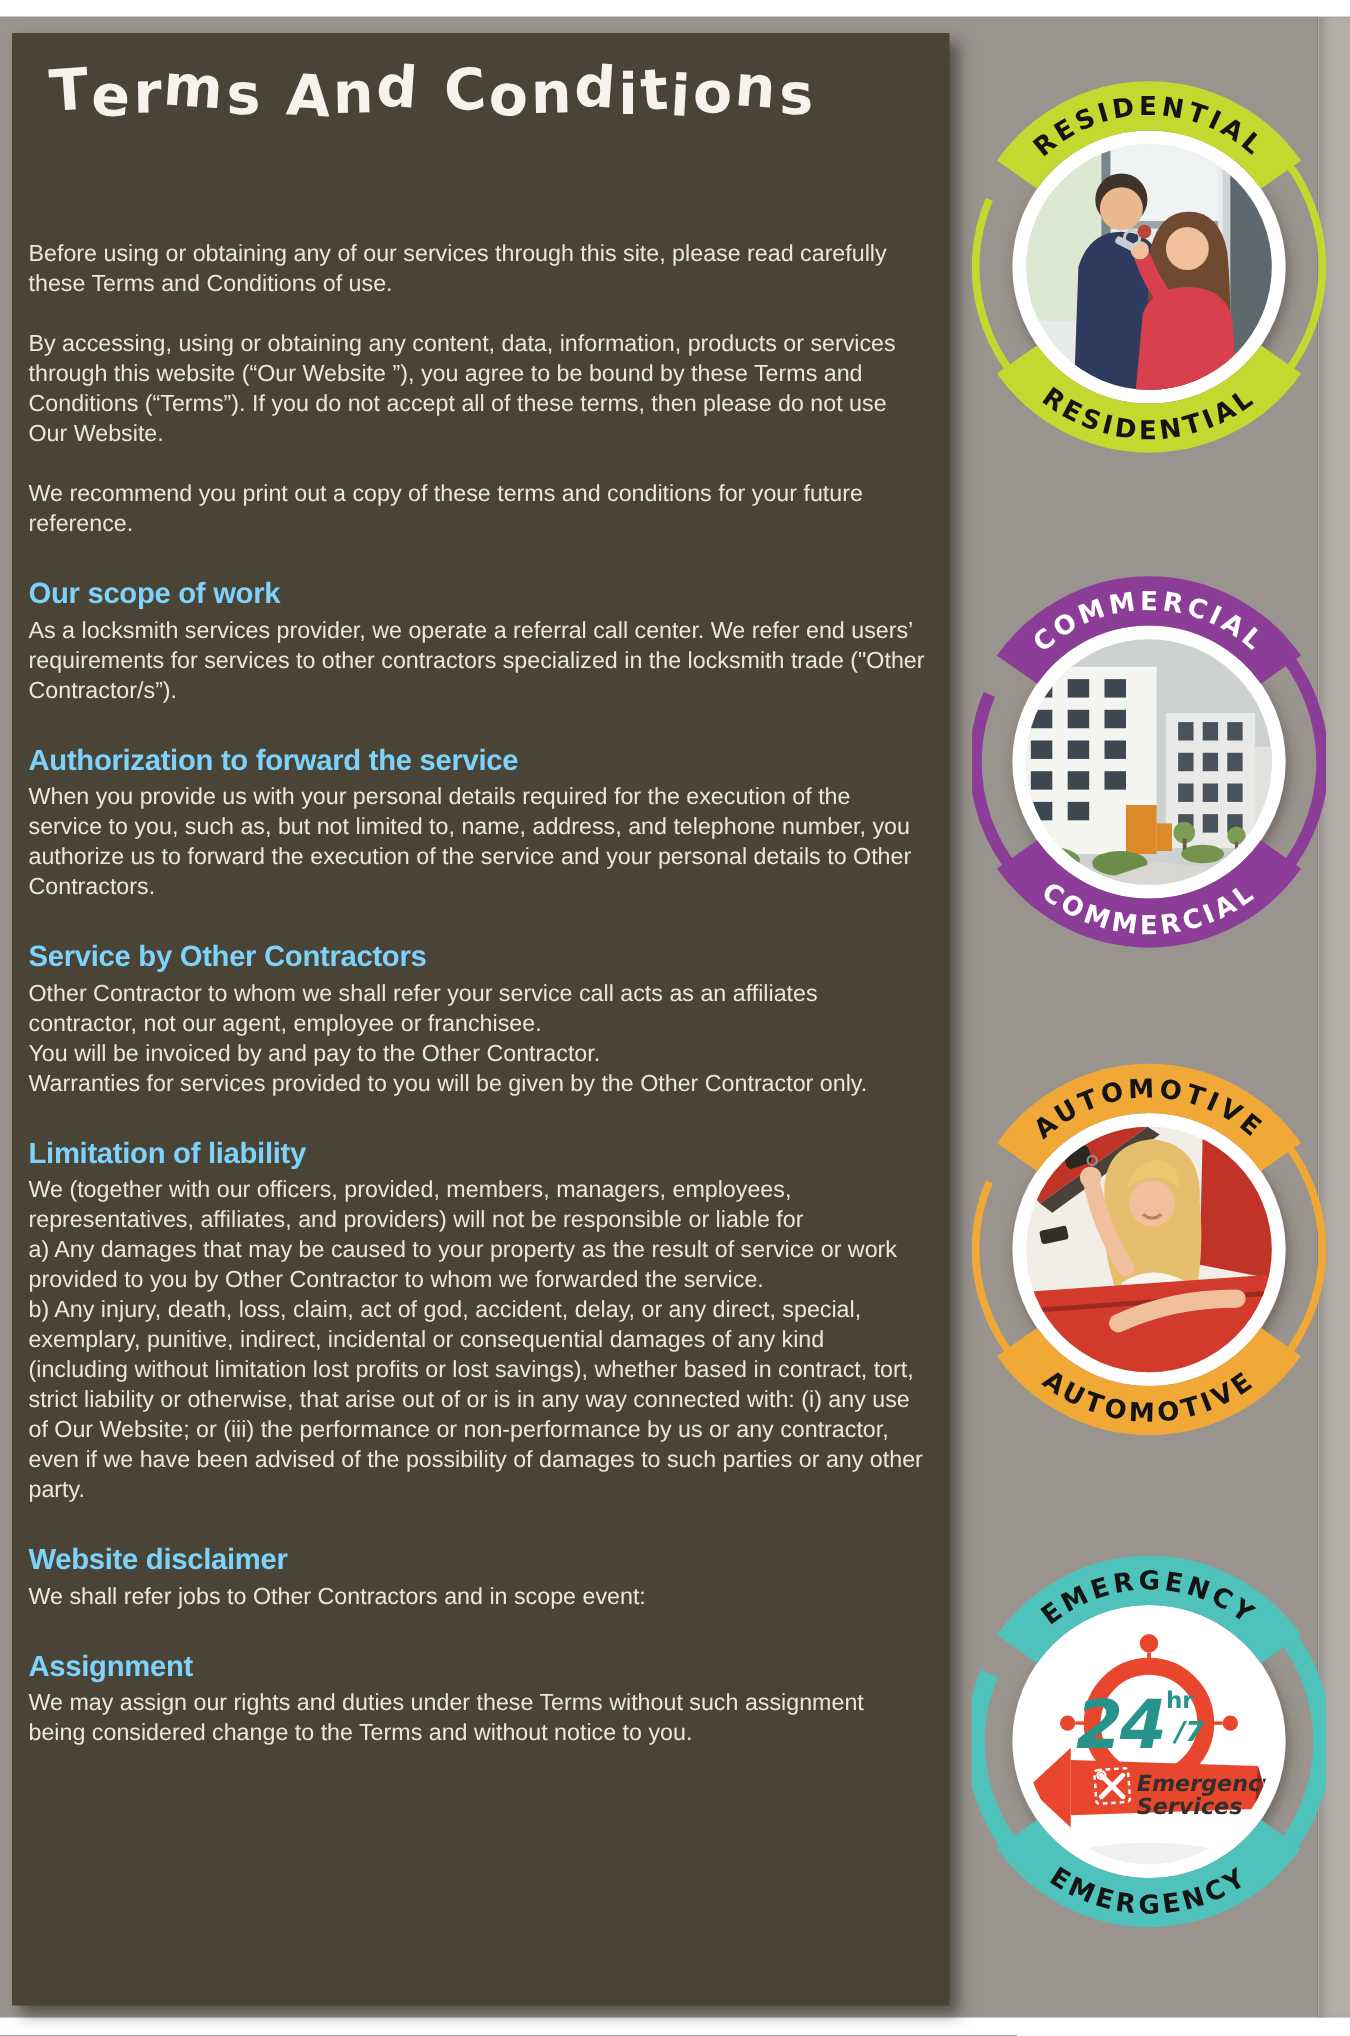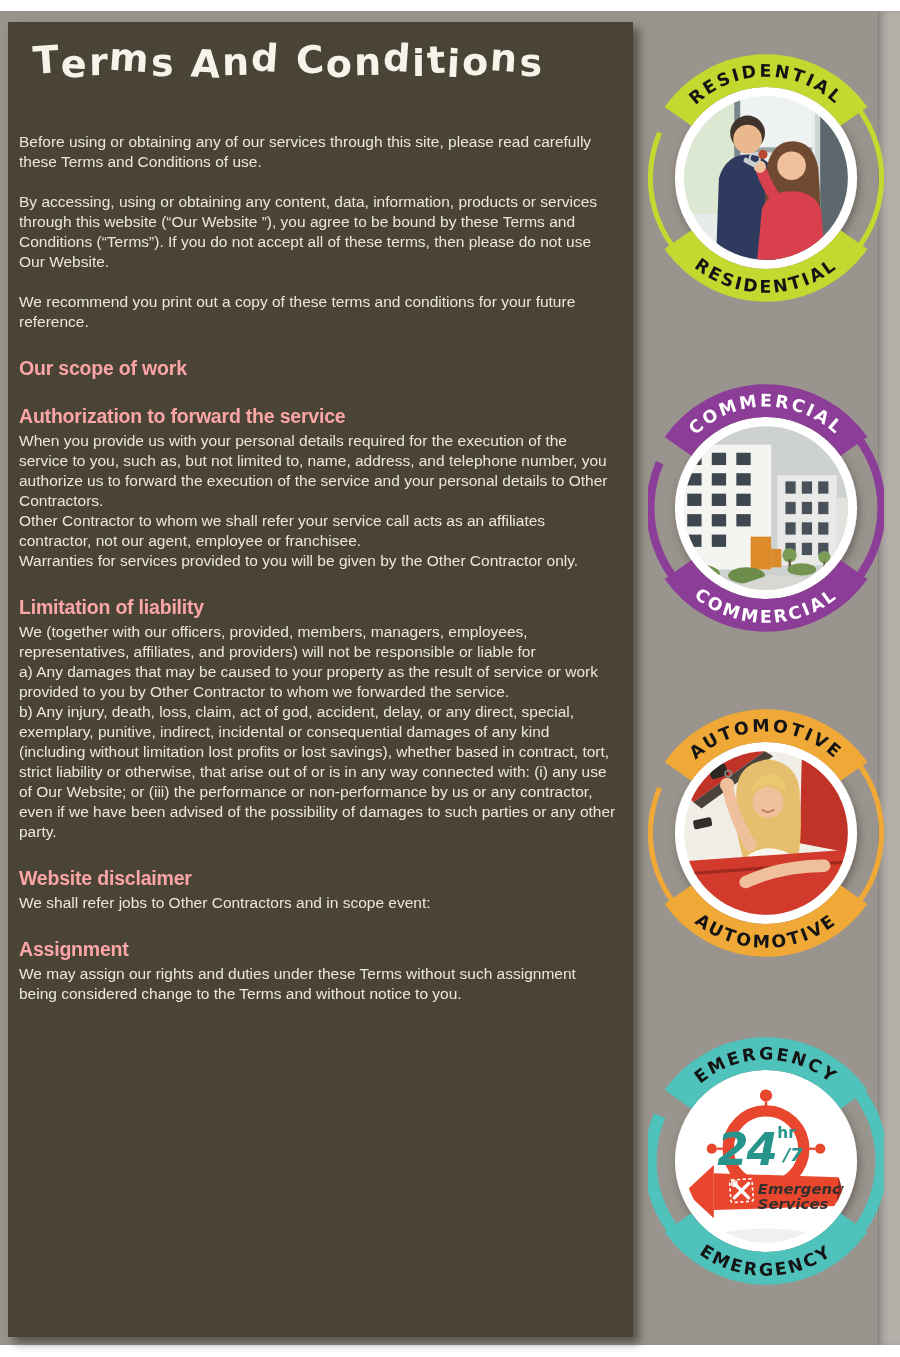--- a/index.html
+++ b/index.html
@@ -23,24 +23,24 @@
     box-shadow:6px 6px 9px rgba(20,18,12,0.5);
     overflow:hidden;
   }
   .title{
     margin:6px 0 0 14px;color:#f6f3eb;
     font-family:"DejaVu Sans",sans-serif;
     font-size:38px;font-weight:800;letter-spacing:2px;line-height:52px;
   }
   .title span{display:inline-block;white-space:pre;}
   .para{margin:20px 0 0 0;font-size:15.5px;line-height:20px;max-width:598px;}
-  .para.first{margin-top:44px;}
+  .para.first{margin-top:72px;}
   .line{margin:0;font-size:15.5px;line-height:20px;max-width:598px;}
   h2.sec{
-    margin:24px 0 3px 0;color:#fca5a5;
+    margin:24px 0 3px 0;color:#7dd3fc;
     font-size:19.5px;line-height:24px;font-weight:bold;letter-spacing:-0.2px;
   }
   .sidebar{position:absolute;left:642px;top:0;width:258px;height:1357px;}
   .badge{position:absolute;left:6px;width:236px;height:266px;margin:0;}
   .arc{stroke-width:5;fill:none;}
   .b-commercial .arc{stroke-width:8;}
   .b-emergency .arc{stroke-width:12;}
   .band{fill:none;stroke-width:32;}
   .ribbon-label{
     font-family:"DejaVu Sans",sans-serif;font-weight:bold;
@@ -56,25 +56,28 @@
   <div class="light-strip"></div>
 
   <main class="panel">
     <h1 class="title"><span style="transform: translateY(-2px) rotate(-4deg);">T</span><span style="transform: translateY(2px) rotate(3deg);">e</span><span style="transform: translateY(0px) rotate(-1deg);">r</span><span style="transform: translateY(-4px) rotate(4deg);">m</span><span style="transform: translateY(1px) rotate(0deg);">s</span><span style="transform: translateY(-2px) rotate(-4deg);"> </span><span style="transform: translateY(2px) rotate(3deg);">A</span><span style="transform: translateY(0px) rotate(-1deg);">n</span><span style="transform: translateY(-4px) rotate(4deg);">d</span><span style="transform: translateY(1px) rotate(0deg);"> </span><span style="transform: translateY(-2px) rotate(-4deg);">C</span><span style="transform: translateY(2px) rotate(3deg);">o</span><span style="transform: translateY(0px) rotate(-1deg);">n</span><span style="transform: translateY(-4px) rotate(4deg);">d</span><span style="transform: translateY(1px) rotate(0deg);">i</span><span style="transform: translateY(-2px) rotate(-4deg);">t</span><span style="transform: translateY(2px) rotate(3deg);">i</span><span style="transform: translateY(0px) rotate(-1deg);">o</span><span style="transform: translateY(-4px) rotate(4deg);">n</span><span style="transform: translateY(1px) rotate(0deg);">s</span></h1>
 
     <p class="para first">Before using or obtaining any of our services through this site, please read carefully these Terms and Conditions of use.</p>
     <p class="para">By accessing, using or obtaining any content, data, information, products or services through this website (“Our Website ”), you agree to be bound by these Terms and Conditions (“Terms”). If you do not accept all of these terms, then please do not use Our Website.</p>
     <p class="para">We recommend you print out a copy of these terms and conditions for your future reference.</p>
 
     <h2 class="sec">Our scope of work</h2>
+    <div class="line">As a locksmith services provider, we operate a referral call center. We refer end users’ requirements for services to other contractors specialized in the locksmith trade ("Other Contractor/s”).</div>
 
     <h2 class="sec">Authorization to forward the service</h2>
     <div class="line">When you provide us with your personal details required for the execution of the service to you, such as, but not limited to, name, address, and telephone number, you authorize us to forward the execution of the service and your personal details to Other Contractors.</div>
 
+    <h2 class="sec">Service by Other Contractors</h2>
     <div class="line">Other Contractor to whom we shall refer your service call acts as an affiliates contractor, not our agent, employee or franchisee.</div>
+    <div class="line">You will be invoiced by and pay to the Other Contractor.</div>
     <div class="line">Warranties for services provided to you will be given by the Other Contractor only.</div>
 
     <h2 class="sec">Limitation of liability</h2>
     <div class="line">We (together with our officers, provided, members, managers, employees, representatives, affiliates, and providers) will not be responsible or liable for</div>
     <div class="line para">a) Any damages that may be caused to your property as the result of service or work provided to you by Other Contractor to whom we forwarded the service.</div>
     <div class="line para">b) Any injury, death, loss, claim, act of god, accident, delay, or any direct, special, exemplary, punitive, indirect, incidental or consequential damages of any kind (including without limitation lost profits or lost savings), whether based in contract, tort, strict liability or otherwise, that arise out of or is in any way connected with: (i) any use of Our Website; or (iii) the performance or non-performance by us or any contractor, even if we have been advised of the possibility of damages to such parties or any other party.</div>
 
     <h2 class="sec">Website disclaimer</h2>
     <div class="line">We shall refer jobs to Other Contractors and in scope event:</div>
 

